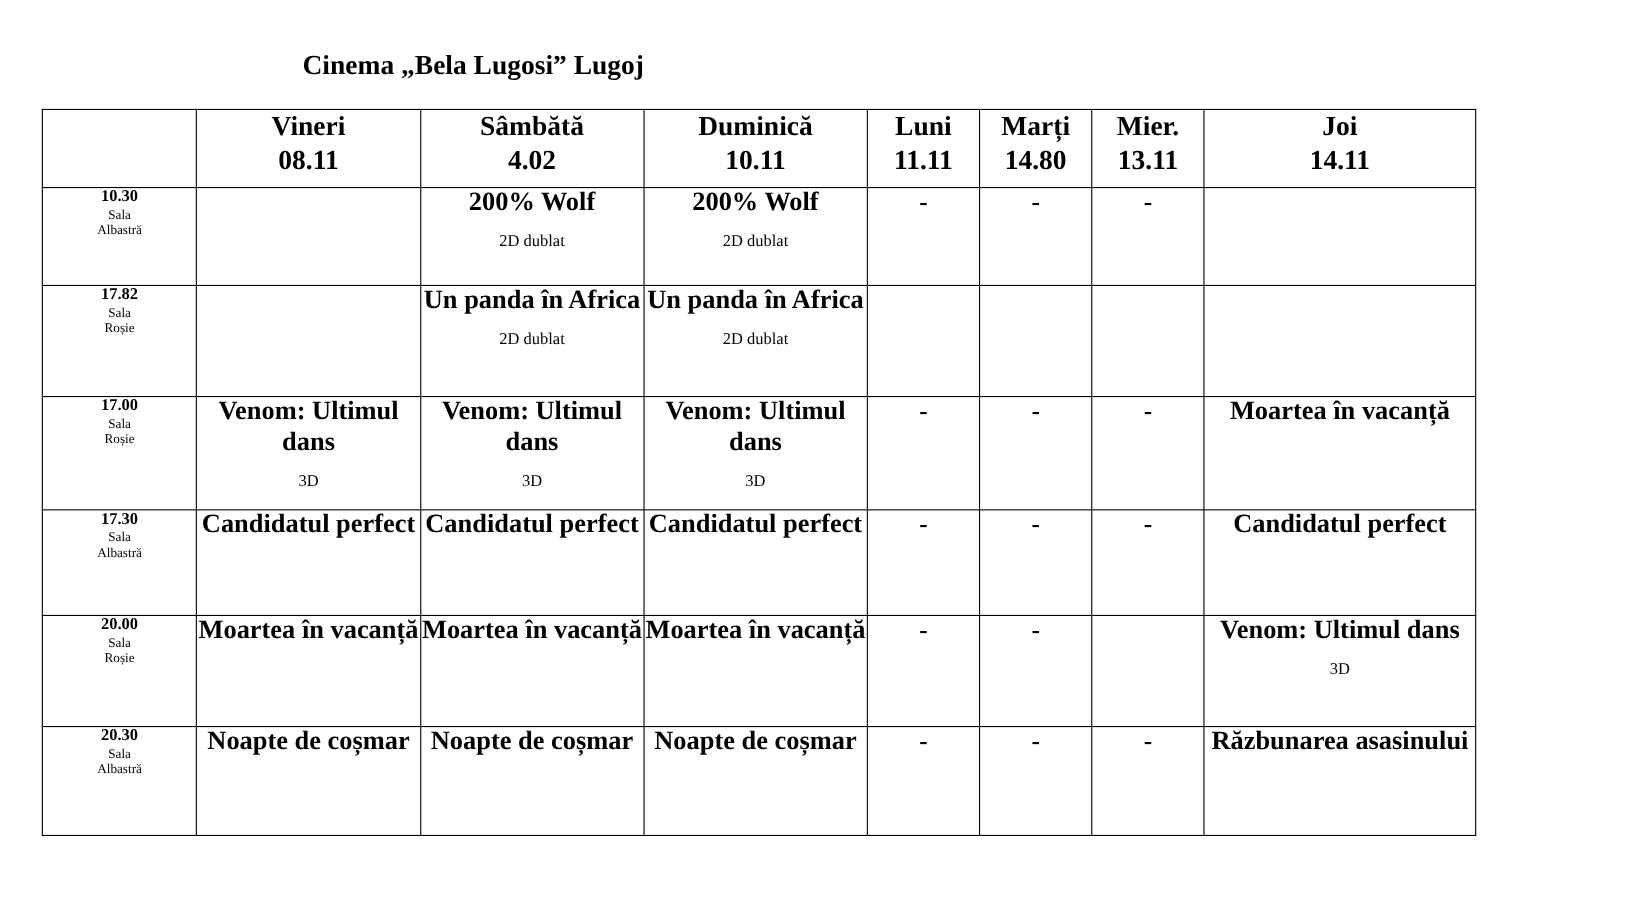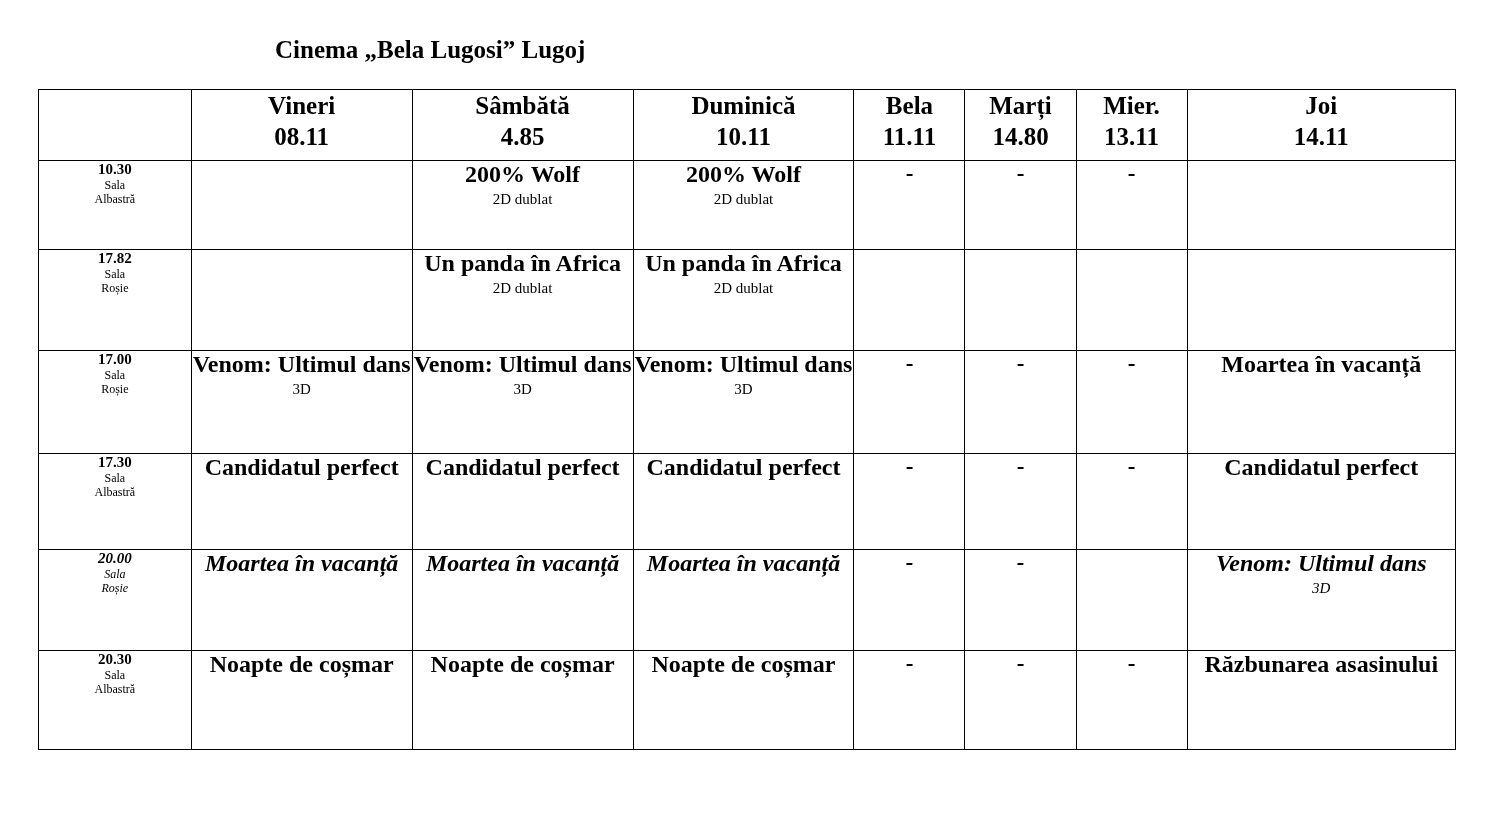--- a/index.html
+++ b/index.html
@@ -17,38 +17,38 @@
   .page {
     position: relative;
     width: 1494px;
     height: 820px;
     box-sizing: border-box;
   }
   .header-row {
     display: flex;
     justify-content: flex-start;
     align-items: baseline;
-    padding-top: 36px;
+    padding-top: 46px;
     padding-left: 275px;
     gap: 118px;
   }
   .doc-title {
     font-size: 25px;
     font-weight: bold;
     white-space: nowrap;
   }
   .doc-subtitle {
     font-size: 25px;
     font-weight: bold;
     white-space: nowrap;
   }
   table.schedule {
     border-collapse: collapse;
     margin: 25px 0 0 38px;
-    width: 1418px;
+    width: 1304px;
     table-layout: fixed;
     padding-left: 40px;
   }
   table.schedule td, table.schedule th {
     border: 1.5px solid #000000;
     vertical-align: top;
     padding: 0;
   }
   
   col.c-time  { width: 132px; }
@@ -89,38 +89,38 @@
     display: block;
     font-size: 24px;
     font-weight: bold;
     line-height: 1.16;
   }
   .filmcell .fmt {
     display: block;
     font-size: 15px;
     font-weight: normal;
     line-height: 1.2;
-    margin-top: 1px;
+    margin-top: 12px;
     text-align: center;
   }
   .dashcell {
     text-align: center;
     font-size: 23px;
     font-weight: bold;
     padding: 4px 2px 6px 2px;
     line-height: 1.15;
   }
 
   
   tr.r-head td { height: 70px; }
   tr.r-1030 td { height: 88px; }
   tr.r-1040 td { height: 100px; }
   tr.r-1700 td { height: 102px; }
   tr.r-1730 td { height: 95px; }
-  tr.r-2000 td { height: 100px; font-style: italic; }
+  tr.r-2000 td { height: 100px; }
   tr.r-2030 td { height: 98px; }
 </style>
 </head>
 <body>
 
 <div class="page">
 
   <div class="header-row">
     <div class="doc-title">Cinema „Bela Lugosi” Lugoj</div>
   </div>
@@ -138,28 +138,28 @@
     </colgroup>
     <tbody>
       <tr class="r-head">
         <td class="hcell"></td>
         <td class="hcell">
           <span>Vineri</span>
           <span class="l2">08.11</span>
         </td>
         <td class="hcell">
           <span>Sâmbătă</span>
-          <span class="l2">4.85</span>
+          <span class="l2">4.02</span>
         </td>
         <td class="hcell">
           <span>Duminică</span>
           <span class="l2">10.11</span>
         </td>
         <td class="hcell">
-          <span>Bela</span>
+          <span>Luni</span>
           <span class="l2">11.11</span>
         </td>
         <td class="hcell">
           <span>Marți</span>
           <span class="l2">14.80</span>
         </td>
         <td class="hcell">
           <span>Mier.</span>
           <span class="l2">13.11</span>
         </td>

